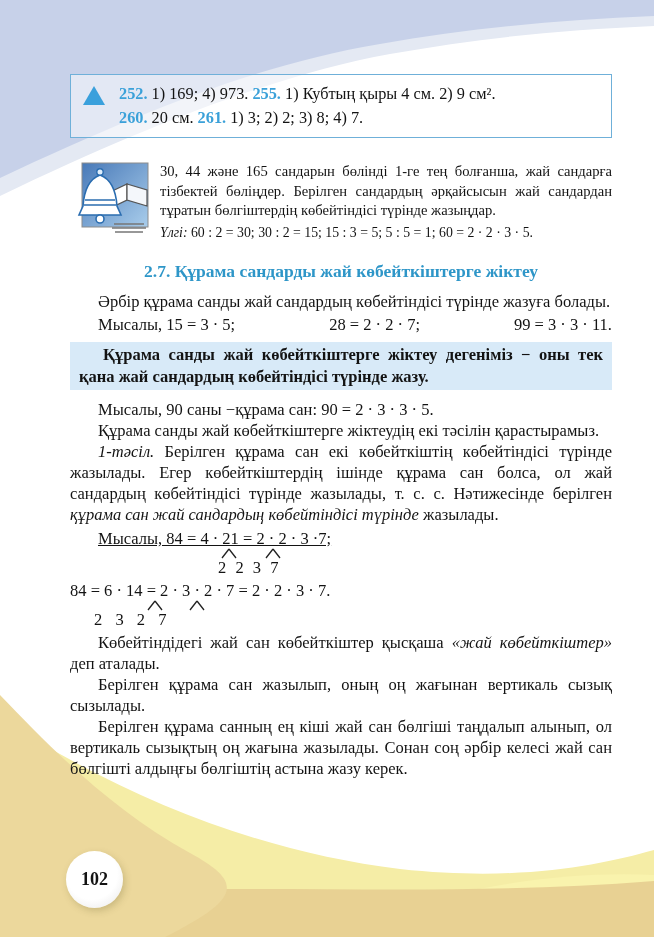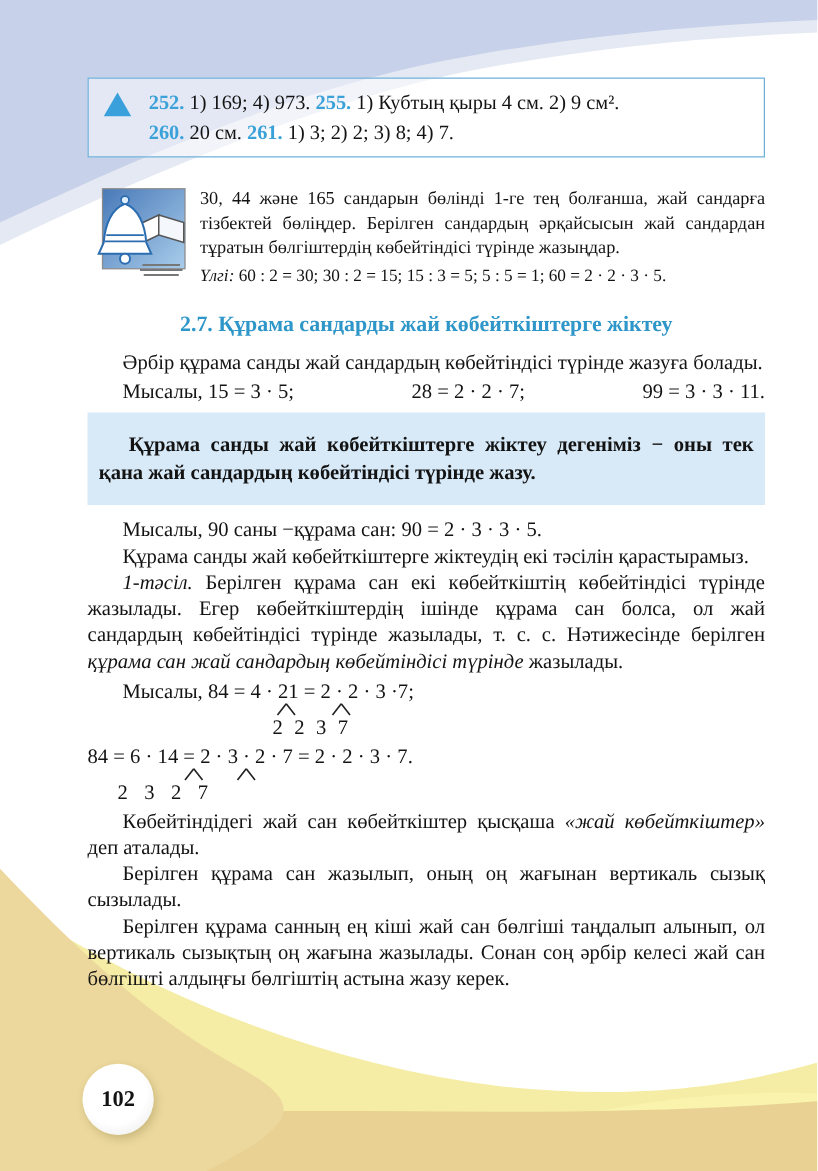--- a/index.html
+++ b/index.html
@@ -4,21 +4,21 @@
 <style>
   html,body{margin:0;padding:0;}
   body{
     width:654px;height:937px;position:relative;overflow:hidden;background:#ffffff;
     font-family:"Liberation Serif","DejaVu Serif",serif;color:#131313;
   }
   .deco{position:absolute;left:0;pointer-events:none;}
   #deco-top{top:0;}
   #deco-bottom{bottom:0;}
 
-  .content{position:absolute;left:70px;top:62px;width:542px;font-size:16.5px;line-height:21px;}
+  .content{position:absolute;left:70px;top:74px;width:542px;font-size:16.5px;line-height:21px;}
 
   
   .answers-box{
     border:1px solid #6fb0d9;background:rgba(255,255,255,0.5);
     display:flex;align-items:flex-start;padding:7px 10px 7px 8px;margin-bottom:24px;
   }
   .tri{width:0;height:0;border-left:11px solid transparent;border-right:11px solid transparent;
     border-bottom:19px solid #3aa0dc;margin:4px 14px 0 4px;flex-shrink:0;}
   .answers-text{flex:1;line-height:24px;font-size:16.3px;}
   .num{color:#3ba1d9;font-weight:bold;}
@@ -30,26 +30,26 @@
   .ex-sample{font-size:13.8px;margin-top:2px;}
   .it{font-style:italic;}
   .bold{font-weight:bold;}
 
   h2{margin:0 0 9px 0;text-align:center;color:#2e96c8;font-size:17.5px;line-height:22px;font-weight:bold;}
 
   p{margin:0;text-indent:28px;text-align:justify;}
 
   .examples-row{display:flex;justify-content:space-between;padding-left:28px;margin:2px 0 6px 0;gap:28px;}
 
-  .def-box{background:#d8eaf8;padding:15px 9px;margin:7px 0 9px 0;font-weight:bold;
+  .def-box{background:#d8eaf8;padding:2px 9px;margin:7px 0 9px 0;font-weight:bold;
     text-indent:24px;text-align:justify;line-height:22px;}
 
   .tree{margin-top:3px;}
   .tree-eq{white-space:nowrap;}
-  .tree-eq.indent{padding-left:28px;}
+  .tree-eq.indent{padding-left:28px;text-decoration:underline;}
   .caret-row{height:11px;line-height:0;margin-top:-1px;}
   .caret-row svg{display:inline-block;vertical-align:top;}
   .leaves{line-height:18px;white-space:nowrap;}
 
   
   .page-circle{
     position:absolute;left:66px;top:851px;width:57px;height:57px;border-radius:50%;
     background:radial-gradient(circle at 45% 40%, #ffffff 55%, #f1f1f1 80%, #e2e2e2 100%);
     box-shadow:2px 3px 7px rgba(100,90,40,0.25);
     display:flex;align-items:center;justify-content:center;

